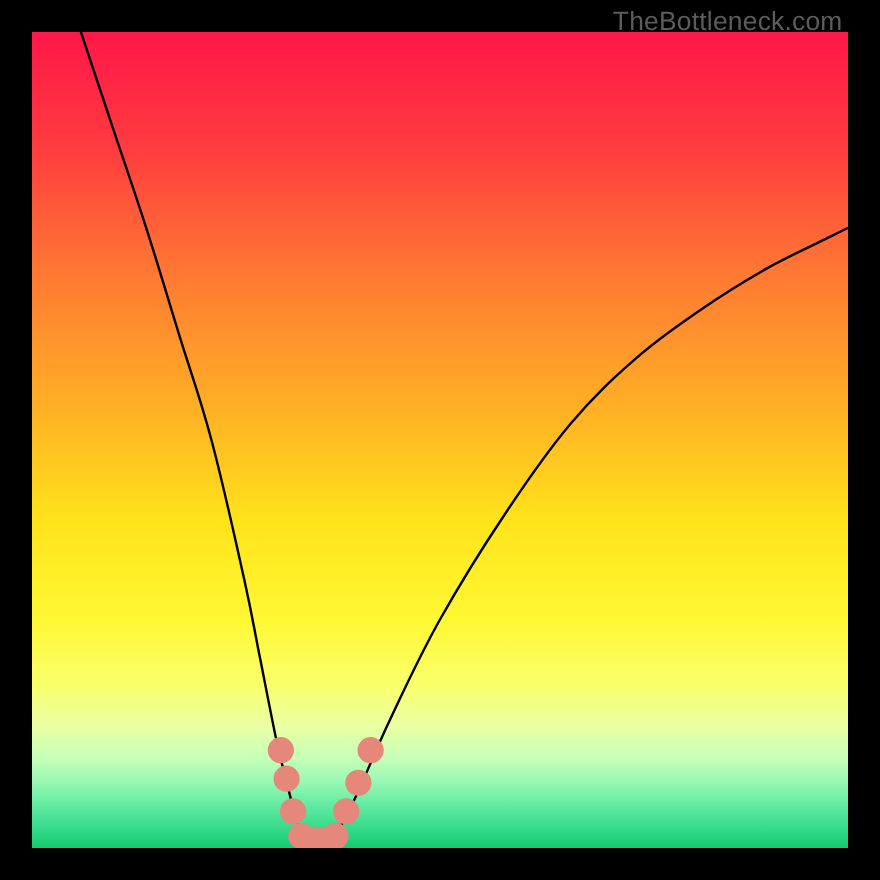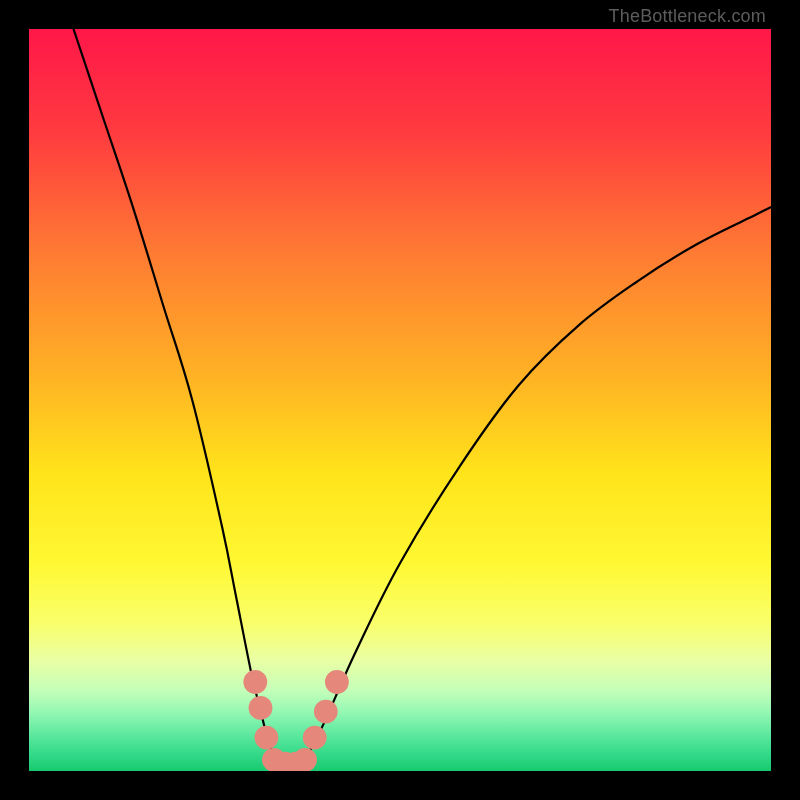--- a/index.html
+++ b/index.html
@@ -26,21 +26,21 @@
   }
   .gradient {
     position: absolute;
     inset: 0;
   }
   .watermark {
     position: absolute;
     top: 6px;
     right: 34px;
     color: #5c5c5c;
-    font-size: 18px;
+    font-size: 24px;
     font-weight: 500;
     letter-spacing: 0.2px;
   }
   svg.curve {
     position: absolute;
     inset: 0;
   }
 </style>
 </head>
 <body>

